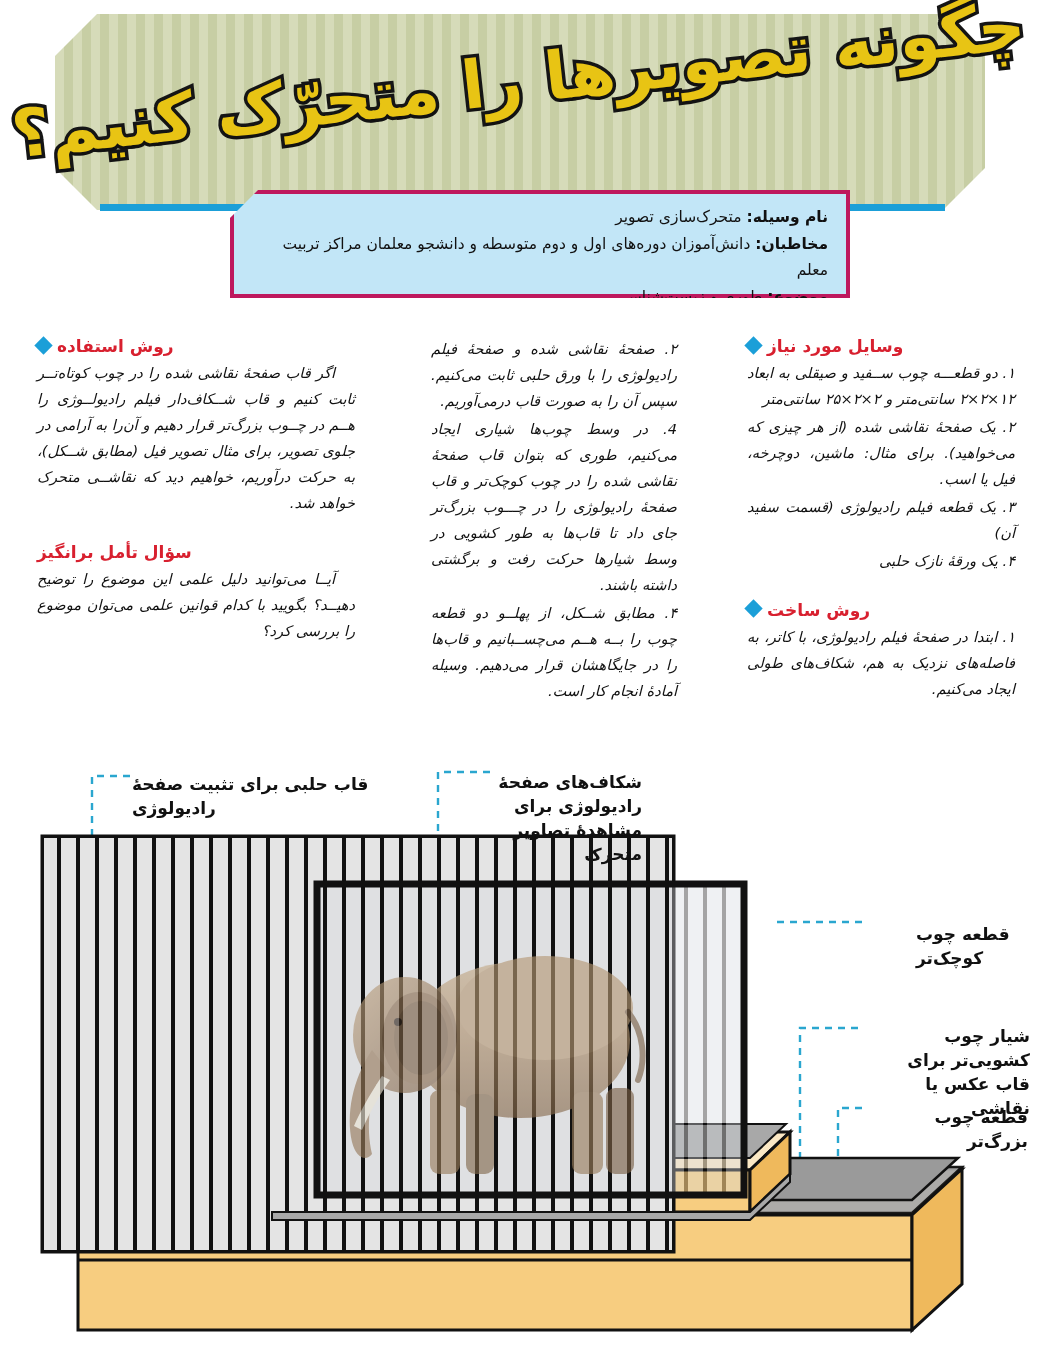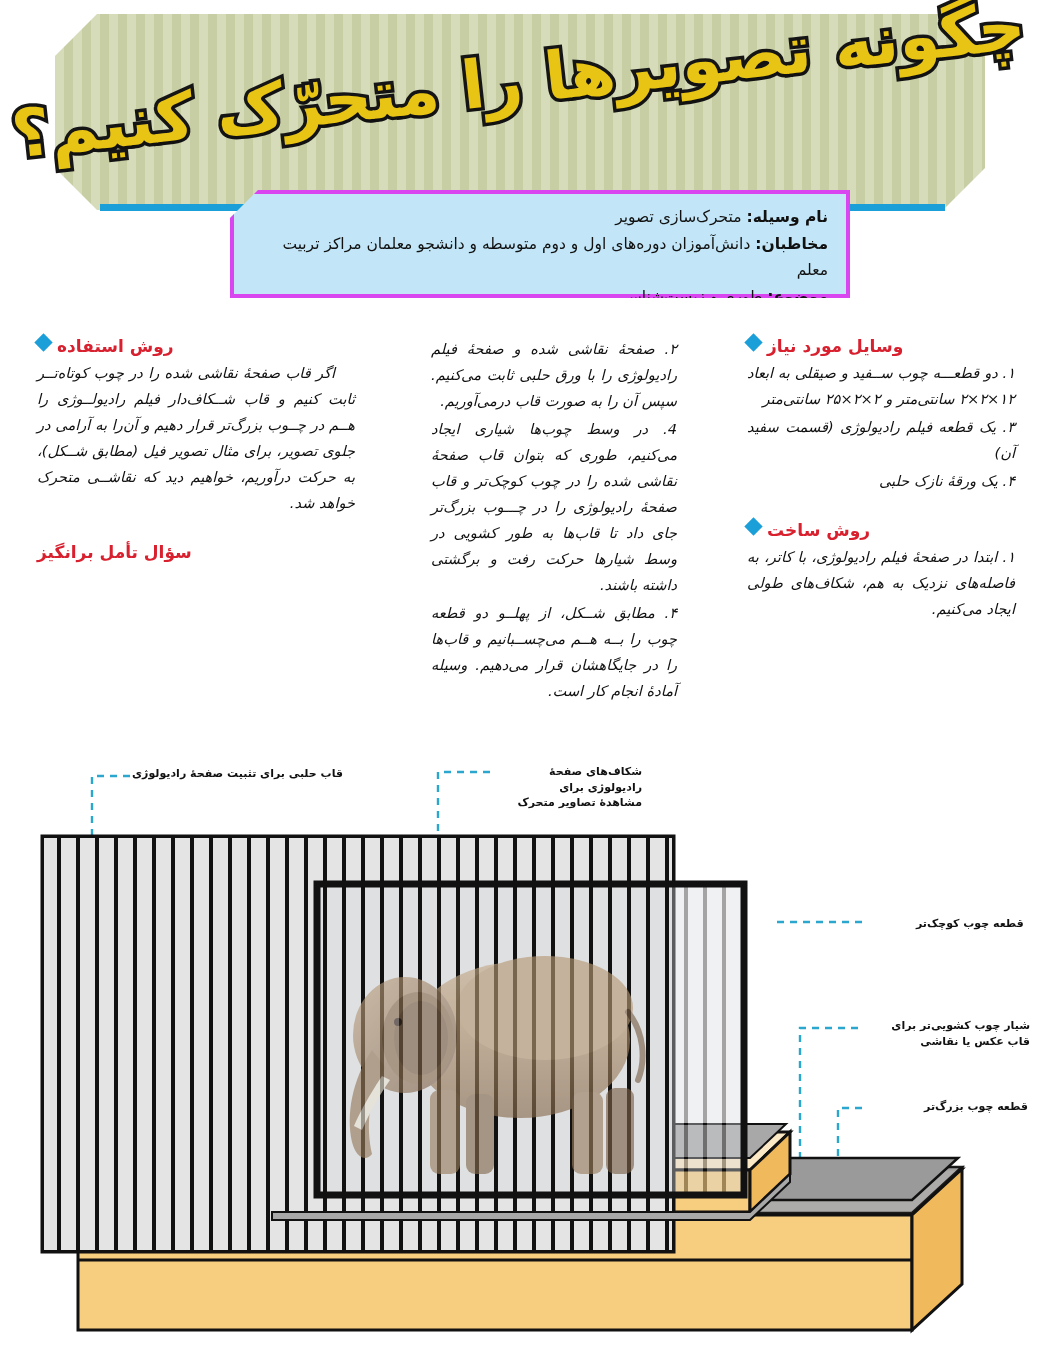--- a/index.html
+++ b/index.html
@@ -54,21 +54,21 @@
     transform: rotate(-6.2deg);
     transform-origin: 50% 50%;
   }
 
   
   #info-box {
     position: absolute;
     left: 230px; top: 190px;
     width: 620px; height: 108px;
     background: #c2e6f7;
-    border: 4px solid #d946ef;
+    border: 4px solid #be185d;
     box-sizing: border-box;
     -webkit-clip-path: polygon(0 0, 100% 0, 100% 100%, 0 100%, 0 28px, 28px 0);
     clip-path: polygon(28px 0, 100% 0, 100% 100%, 0 100%, 0 28px);
     padding: 10px 18px 8px 18px;
     direction: rtl;
     text-align: right;
   }
   #info-box .row {
     font-size: 15.5px;
     line-height: 1.72;
@@ -77,21 +77,21 @@
   }
   #info-box .k { font-weight: bold; }
 
   
   .col { position: absolute; direction: rtl; text-align: justify; text-align-last: right; }
   #col-right { right: 22px;  top: 336px; width: 268px; }
   #col-mid   { right: 360px; top: 336px; width: 246px; }
   #col-left  { right: 682px; top: 336px; width: 318px; }
 
   .sec-head {
-    display: flex; justify-content: flex-start;
+    display: flex; align-items: center; justify-content: flex-start;
     flex-direction: row-reverse;
     gap: 7px;
     margin: 0 0 4px 0;
     direction: rtl;
   }
   .sec-head .diamond {
     width: 13px; height: 13px;
     background: #1b9fd8;
     transform: rotate(45deg);
     flex: 0 0 auto;
@@ -122,25 +122,26 @@
     position: absolute;
     left: 0; top: 750px;
     width: 1037px; height: 606px;
   }
   #diagram svg { display: block; }
 
   .cal-label {
     position: absolute;
     direction: rtl;
     font-family: "DejaVu Sans", sans-serif;
-    font-size: 11px;
+    font-size: 17px;
     font-weight: bold;
     line-height: 1.42;
     color: #111;
     white-space: pre-line;
+    margin-top: 6px;
   }
   #lbl-tin     { left: 132px; top: 766px; width: 250px; text-align: left; }
   #lbl-slits   { left: 492px; top: 764px; width: 150px; }
   #lbl-small   { left: 916px; top: 916px; width: 160px; text-align: left; }
   #lbl-groove-s{ left: 862px; top: 1018px; width: 168px; text-align: right; }
   #lbl-big     { left: 868px; top: 1099px; width: 160px; text-align: right; }
   #lbl-groove-b{ left: 906px; top: 1246px; width: 128px; text-align: right; }
 </style>
 </head>
 <body>
@@ -165,20 +166,21 @@
       <span>طوری و زیست‌شناسی</span>
     </div>
   </div>
 
   <div class="col" id="col-right">
     <div class="sec-head">
       <span class="diamond"></span>
       <span class="sec-title">وسایل مورد نیاز</span>
     </div>
     <p class="para">۱. دو قطعـــه چوب ســفید و صیقلی به ابعاد ۱۲×۲×۲ سانتی‌متر و ۲×۲×۲۵ سانتی‌متر</p>
+    <p class="para">۲. یک صفحهٔ نقاشی شده (از هر چیزی که می‌خواهید). برای مثال: ماشین، دوچرخه، فیل یا اسب.</p>
     <p class="para">۳. یک قطعه فیلم رادیولوژی (قسمت سفید آن)</p>
     <p class="para">۴. یک ورقهٔ نازک حلبی</p>
 
     <div class="sec-head gap-before">
       <span class="diamond"></span>
       <span class="sec-title">روش ساخت</span>
     </div>
     <p class="para">۱. ابتدا در صفحهٔ فیلم رادیولوژی، با کاتر، به فاصله‌های نزدیک به هم، شکاف‌های طولی ایجاد می‌کنیم.</p>
   </div>
 
@@ -191,20 +193,21 @@
   <div class="col" id="col-left">
     <div class="sec-head">
       <span class="diamond"></span>
       <span class="sec-title">روش استفاده</span>
     </div>
     <p class="para indent">اگر قاب صفحهٔ نقاشی شده را در چوب کوتاه‌تــر ثابت کنیم و قاب شــکاف‌دار فیلم رادیولــوژی را هــم در چــوب بزرگ‌تر قرار دهیم و آن‌را به آرامی در جلوی تصویر، برای مثال تصویر فیل (مطابق شــکل)، به حرکت درآوریم، خواهیم دید که نقاشــی متحرک خواهد شد.</p>
 
     <div class="sec-head no-diamond gap-before">
       <span class="sec-title">سؤال تأمل برانگیز</span>
     </div>
+    <p class="para indent">آیــا می‌توانید دلیل علمی این موضوع را توضیح دهیــد؟ بگویید با کدام قوانین علمی می‌توان موضوع را بررسی کرد؟</p>
   </div>
 
   <div id="diagram">
     <svg width="1037" height="606" viewBox="0 0 1037 606" xmlns="http://www.w3.org/2000/svg">
       <defs>
 
         <pattern id="slitsBig" width="19" height="10" patternUnits="userSpaceOnUse">
           <rect width="19" height="10" fill="#e4e4e4"></rect>
           <rect x="0" y="0" width="4" height="10" fill="#111111"></rect>
         </pattern>

